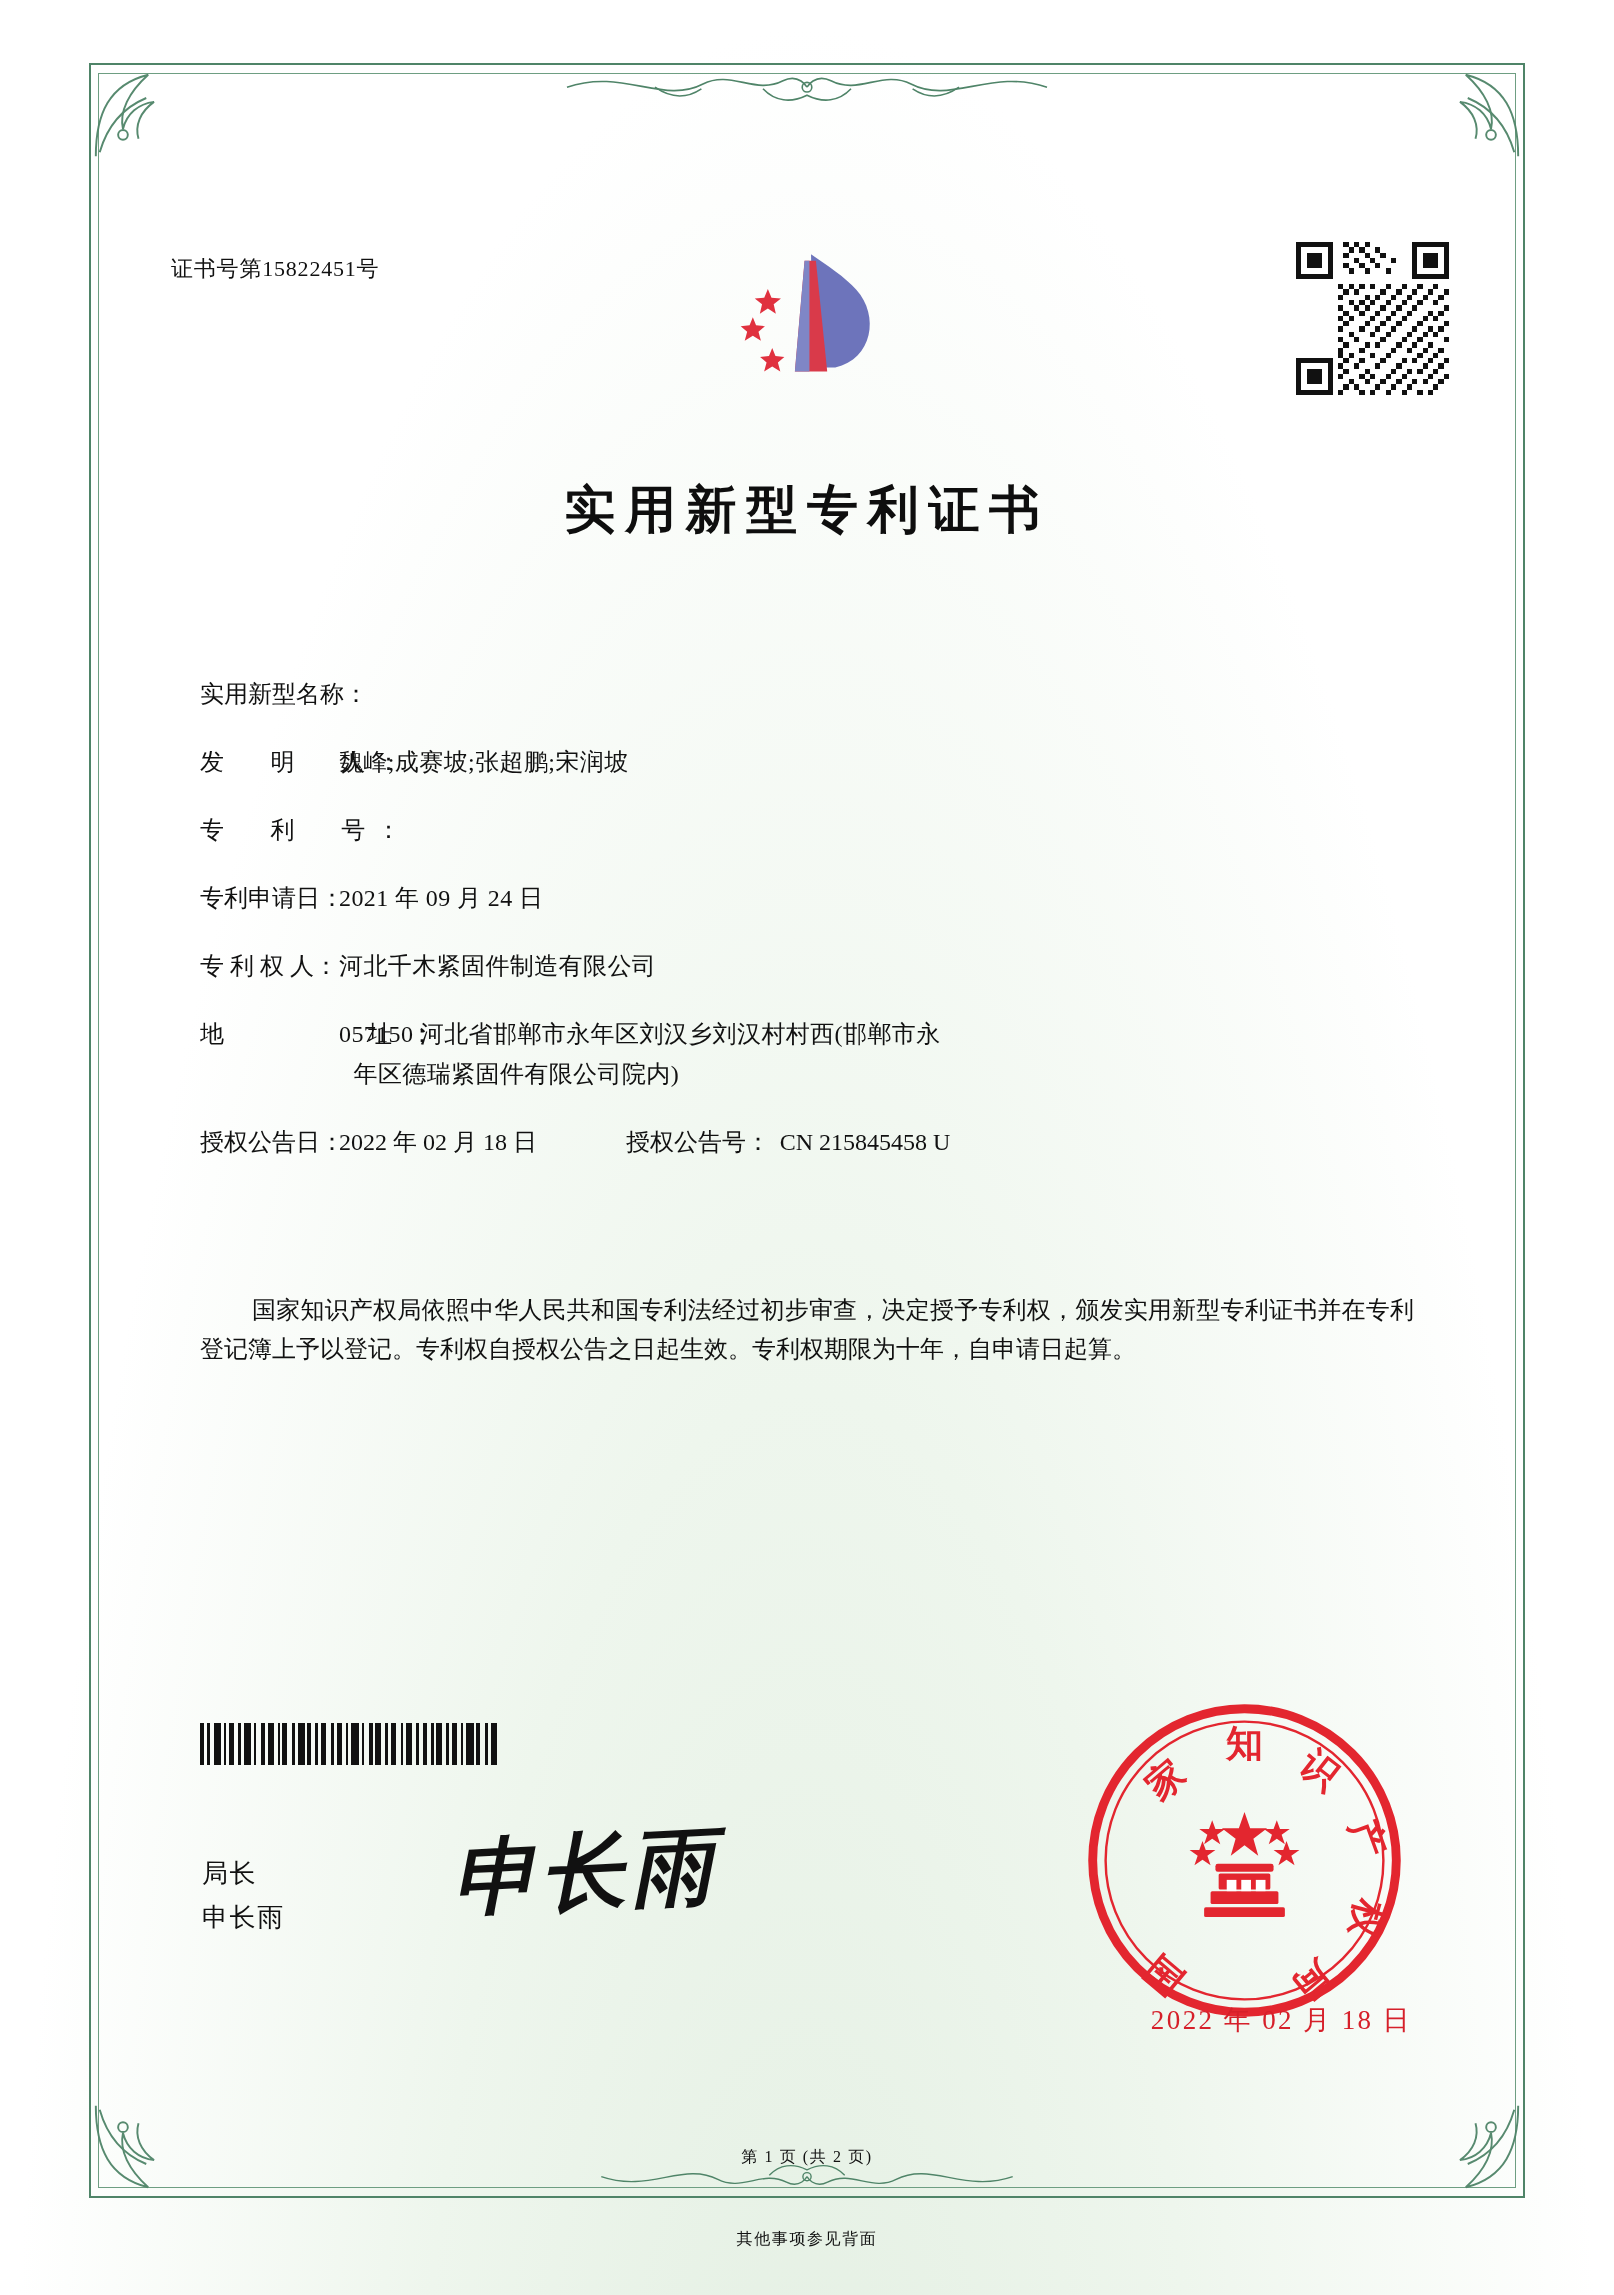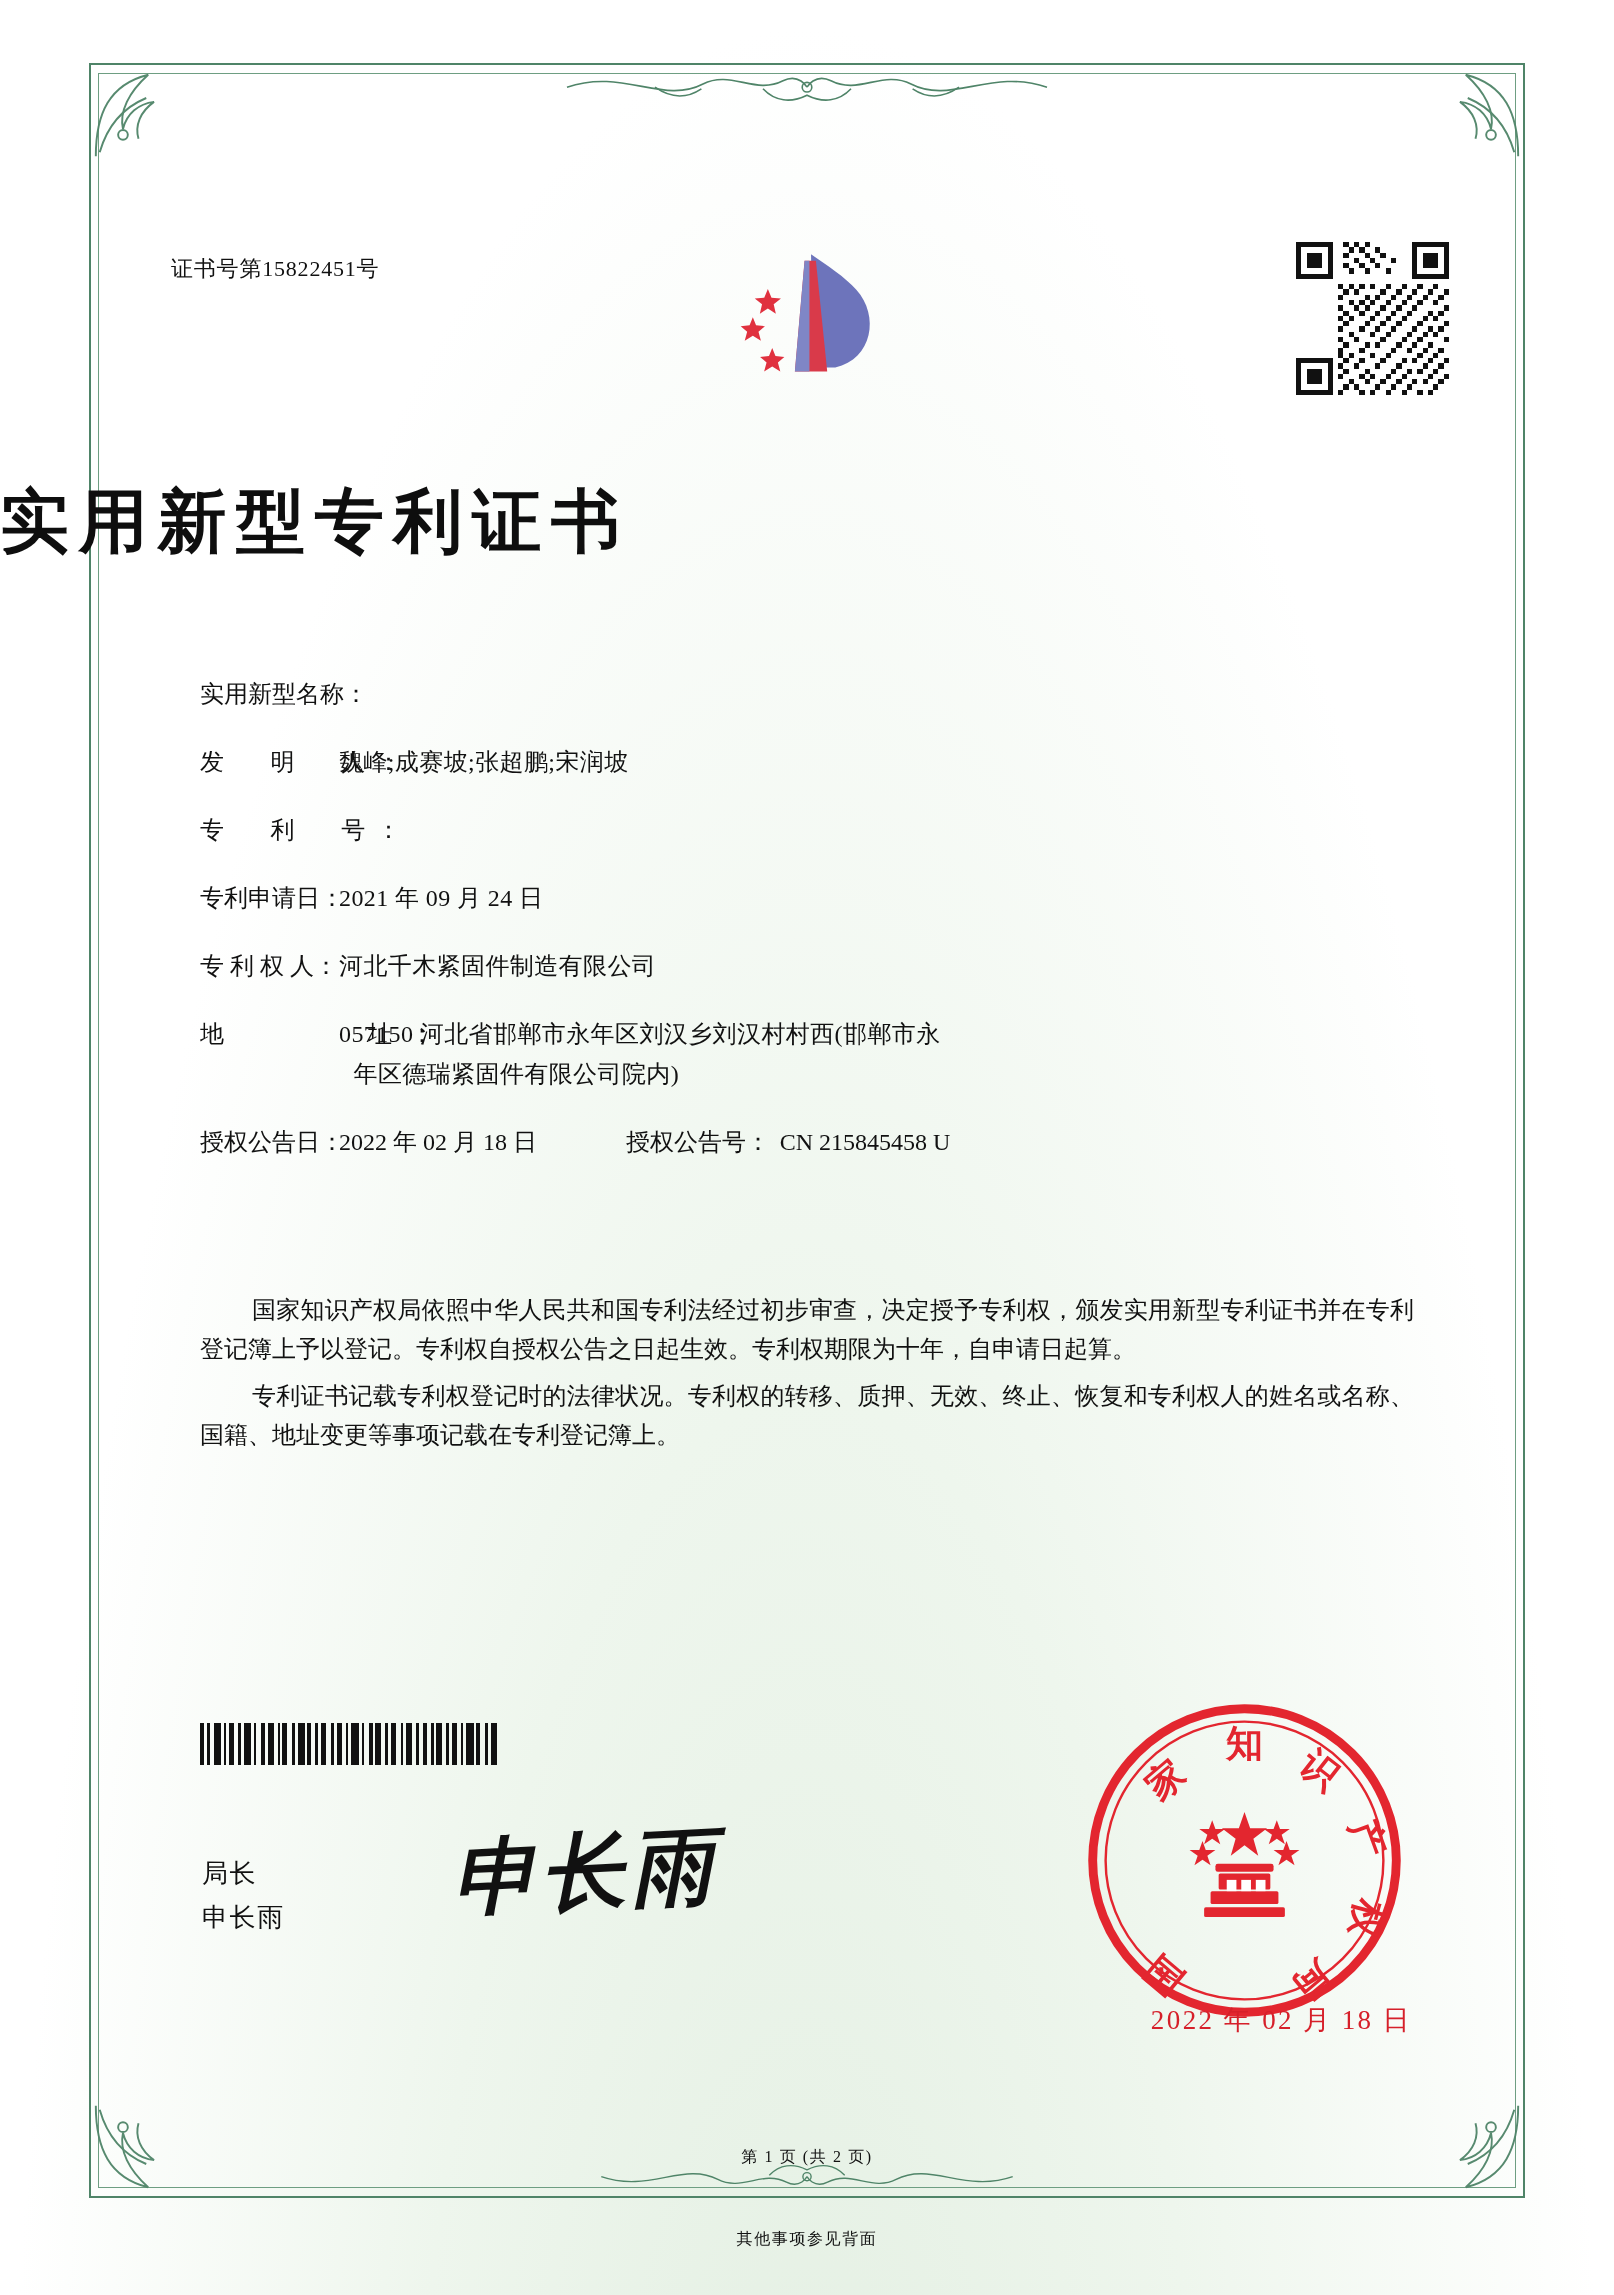--- a/index.html
+++ b/index.html
@@ -61,21 +61,22 @@
   }
   .qr{
     position:absolute;right:165px;top:242px;
     width:153px;height:153px;
   }
   .qr svg{display:block;}
 
   
   .title{
     position:absolute;left:0;right:0;top:476px;
-    font-size:69px;
+    text-align:center;
+    font-size:51px;
     font-weight:bold;
     letter-spacing:9.7px;
     color:#0e0e0e;
     font-family:"DejaVu Serif","Liberation Serif",serif;
   }
 
   
   .fields{
     position:absolute;left:200px;top:682px;right:194px;
     font-size:24px;color:#111;line-height:1.0;
@@ -439,21 +440,20 @@
       </span>
       <span class="dual-right">
         <span class="lbl">授权公告号：</span>
         <span>CN 215845458 U</span>
       </span>
     </div>
   </div>
 
   <div class="paras">
     <p>国家知识产权局依照中华人民共和国专利法经过初步审查，决定授予专利权，颁发实用新型专利证书并在专利登记簿上予以登记。专利权自授权公告之日起生效。专利权期限为十年，自申请日起算。</p>
-    <p>专利证书记载专利权登记时的法律状况。专利权的转移、质押、无效、终止、恢复和专利权人的姓名或名称、国籍、地址变更等事项记载在专利登记簿上。</p>
   </div>
 
   <div class="barcode">
     <i style="width:4px"></i>
       <i style="width:3.2px;background:transparent"></i>
     <i style="width:2.4px"></i>
       <i style="width:4.8px;background:transparent"></i>
     <i style="width:6.5px"></i>
       <i style="width:3.2px;background:transparent"></i>
     <i style="width:2.4px"></i>

